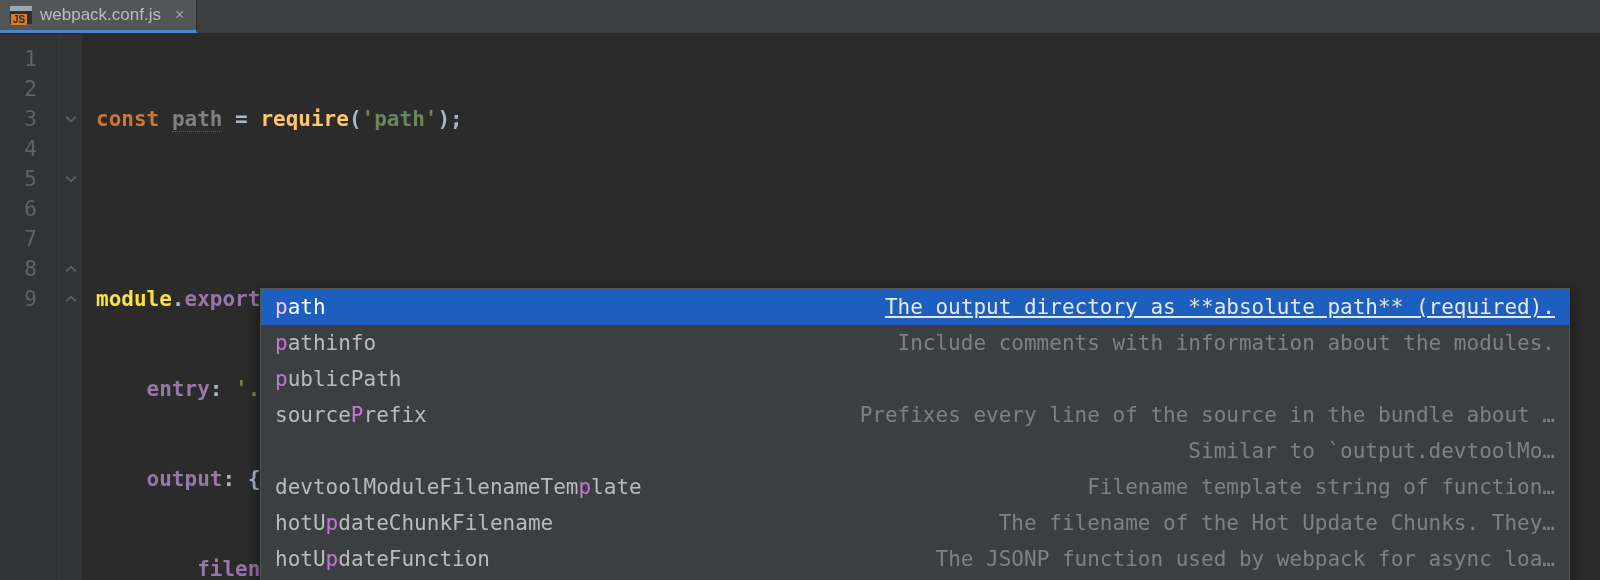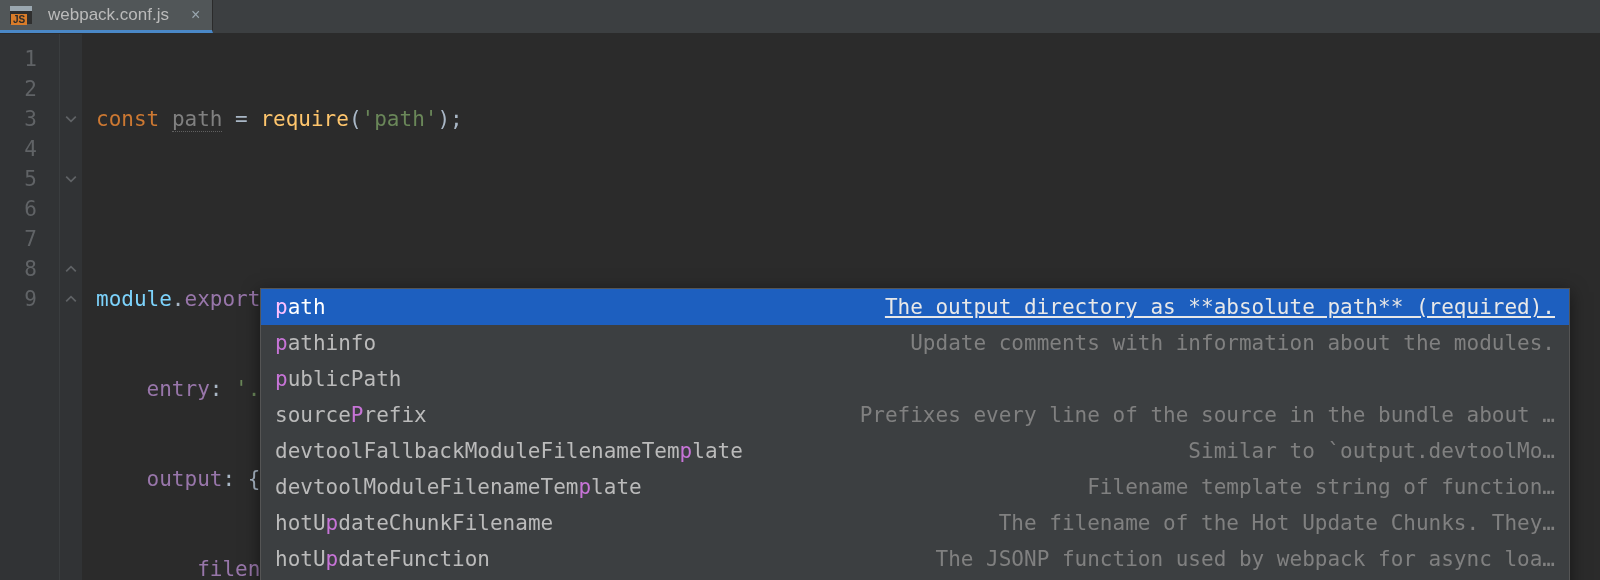--- a/index.html
+++ b/index.html
@@ -15,21 +15,21 @@
   .tabbar {
     height: 34px;
     background: #3c3f41;
     display: flex;
     align-items: stretch;
     border-bottom: 1px solid #2b2b2b;
   }
   .tab {
     display: flex;
     align-items: center;
-    gap: 16px;
+    gap: 8px;
     padding: 0 12px 0 10px;
     background: #515658;
     color: #bbbbbb;
     font-family: "Segoe UI", "Helvetica Neue", Arial, sans-serif;
     font-size: 17px;
     position: relative;
     border-right: 1px solid #2b2b2b;
   }
   .tab.active {
     border-bottom: 3px solid #4a88c7;
@@ -90,23 +90,23 @@
   }
   .fold-gutter .fm { height:30px; display:flex; align-items:center; justify-content:center; }
   .fold-gutter svg { width:12px; height:12px; }
   .code {
     flex: 1;
     padding: 10px 0 0 14px;
     line-height: 30px;
     white-space: pre;
     position: relative;
   }
-  .code .line { height:30px; position:relative; }
+  .code .line { height:30px; position:relative;font-weight:bold; }
   .kw { color:#cc7832; }
-  .id { color:#7dd3fc; }
+  .id { color:#fde047; }
   .weak { color:#808080; border-bottom: 1px dotted #606060; }
   .prop { color:#9876aa; }
   .str { color:#6a8759; }
   .fn { color:#ffc66d; }
   .pn { color:#a9b7c6; }
   
   .popup {
     position:absolute;
     left: 260px;
     top: 254px;
@@ -207,31 +207,30 @@
     
   </div>
 
   <div class="popup" id="popup">
       <div class="popup-row selected">
         <span class="name"><span class="match-p">p</span><span>ath</span></span>
         <span class="desc">The output directory as **absolute path** (required).</span>
       </div>
       <div class="popup-row">
         <span class="name"><span class="match-p">p</span><span>athinfo</span></span>
-        <span class="desc">Update comments with information about the modules.</span>
+        <span class="desc">Include comments with information about the modules.</span>
       </div>
       <div class="popup-row">
         <span class="name"><span class="match-p">p</span><span>ublicPath</span></span>
       </div>
       <div class="popup-row">
         <span class="name"><span>source</span><span class="match-p">P</span><span>refix</span></span>
         <span class="desc">Prefixes every line of the source in the bundle about …</span>
       </div>
       <div class="popup-row">
-        <span class="name"><span>devtoolFallbackModuleFilenameTem</span><span class="match-p">p</span><span>late</span></span>
         <span class="desc">Similar to `output.devtoolMo…</span>
       </div>
       <div class="popup-row">
         <span class="name"><span>devtoolModuleFilenameTem</span><span class="match-p">p</span><span>late</span></span>
         <span class="desc">Filename template string of function…</span>
       </div>
       <div class="popup-row">
         <span class="name"><span>hotU</span><span class="match-p">p</span><span>dateChunkFilename</span></span>
         <span class="desc">The filename of the Hot Update Chunks. They…</span>
       </div>

